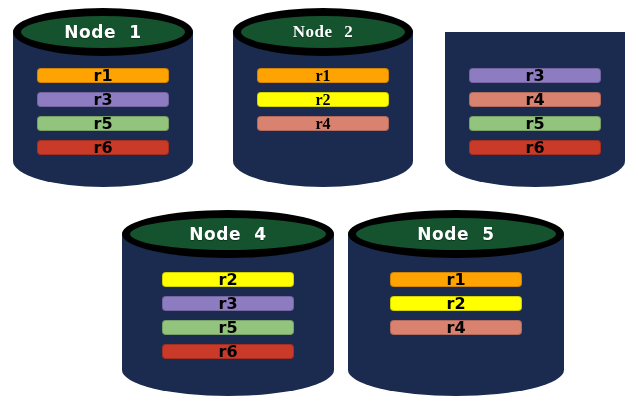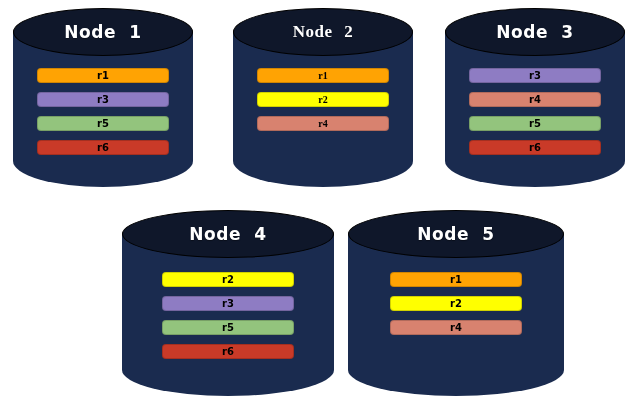--- a/index.html
+++ b/index.html
@@ -18,22 +18,22 @@
     position: absolute;
     left: 0; right: 0;
     top: 24px; bottom: 0;
     background: #1A2B4F;
     border-radius: 0 0 50% 50% / 0 0 26px 26px;
   }
   .cyl-top {
     position: absolute;
     left: 0; right: 0; top: 0;
     height: 48px;
-    background: #0f172a;
-    border: 1px solid #000000;
+    background: #14532d;
+    border: 8px solid #000000;
     border-radius: 50%;
     box-sizing: border-box;
     z-index: 2;
     display: flex;
     align-items: center;
     justify-content: center;
   }
   .cyl-title {
     color: #ffffff;
     font-size: 17px;
@@ -53,21 +53,21 @@
     width: 132px;
     height: 15px;
     margin: 0 auto 9px auto;
     border-radius: 4px;
     box-sizing: border-box;
     border: 1px solid rgba(0,0,0,0.18);
     display: flex;
     align-items: center;
     justify-content: center;
     color: #000000;
-    font-size: 10px;
+    font-size: 16px;
     font-weight: bold;
     line-height: 1;
   }
 
   
   .pos-1 { left: 13px;  top: 8px;   width: 180px; height: 179px; }
   .pos-2 { left: 233px; top: 8px;   width: 180px; height: 179px; font-family: Liberation Serif, serif; }
   .pos-3 { left: 445px; top: 8px;   width: 180px; height: 179px; }
   .pos-4 { left: 122px; top: 210px; width: 212px; height: 186px; }
   .pos-5 { left: 348px; top: 210px; width: 216px; height: 186px; }
@@ -95,23 +95,20 @@
       <span class="cyl-title">Node 2</span>
     </div>
     <div class="bars">
         <div class="bar" style="background: rgb(255, 163, 3);">r1</div>
         <div class="bar" style="background: rgb(255, 255, 0);">r2</div>
         <div class="bar" style="background: rgb(216, 130, 111);">r4</div>
       </div>
   </div>
     <div class="cyl pos-3">
     <div class="cyl-body"></div>
-    <div class="cyl-top">
-      <span class="cyl-title">Node 3</span>
-    </div>
     <div class="bars">
         <div class="bar" style="background: rgb(142, 124, 195);">r3</div>
         <div class="bar" style="background: rgb(216, 130, 111);">r4</div>
         <div class="bar" style="background: rgb(147, 196, 125);">r5</div>
         <div class="bar" style="background: rgb(201, 58, 40);">r6</div>
       </div>
   </div>
     <div class="cyl pos-4">
     <div class="cyl-body"></div>
     <div class="cyl-top">

